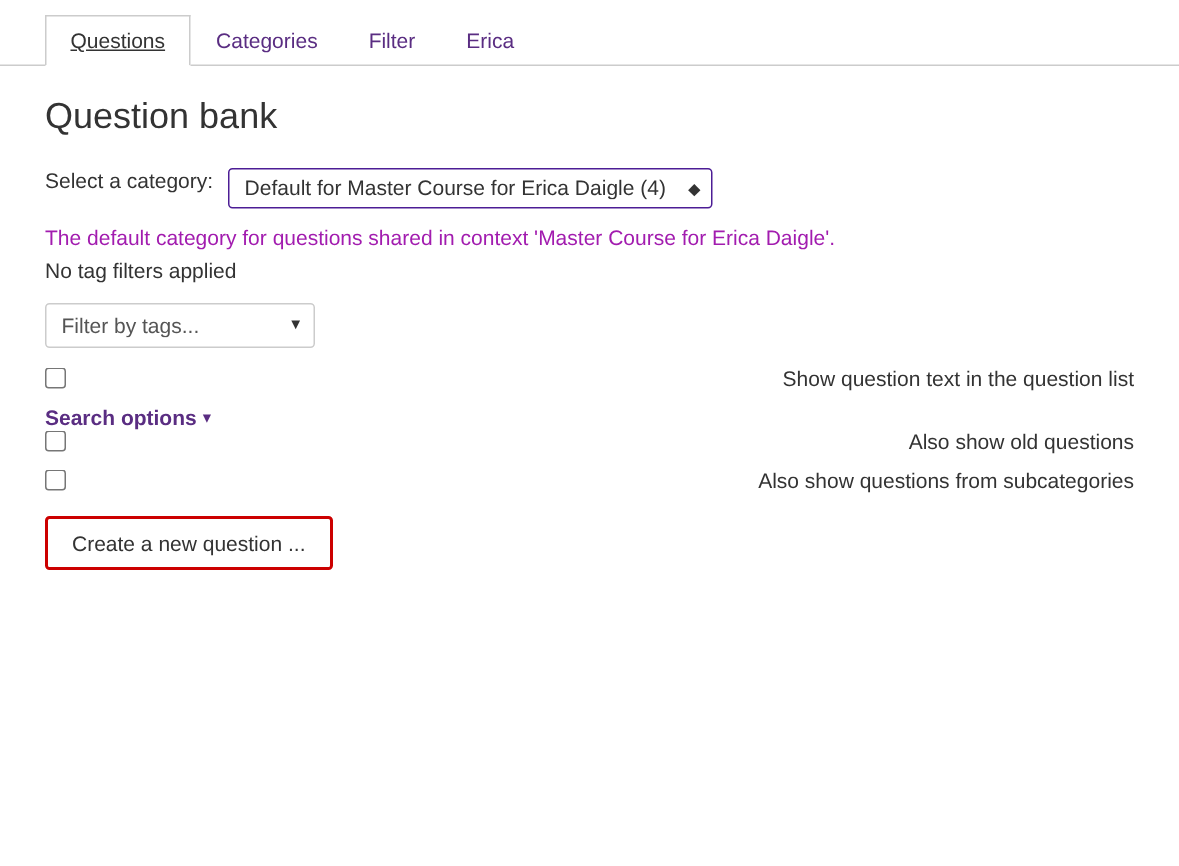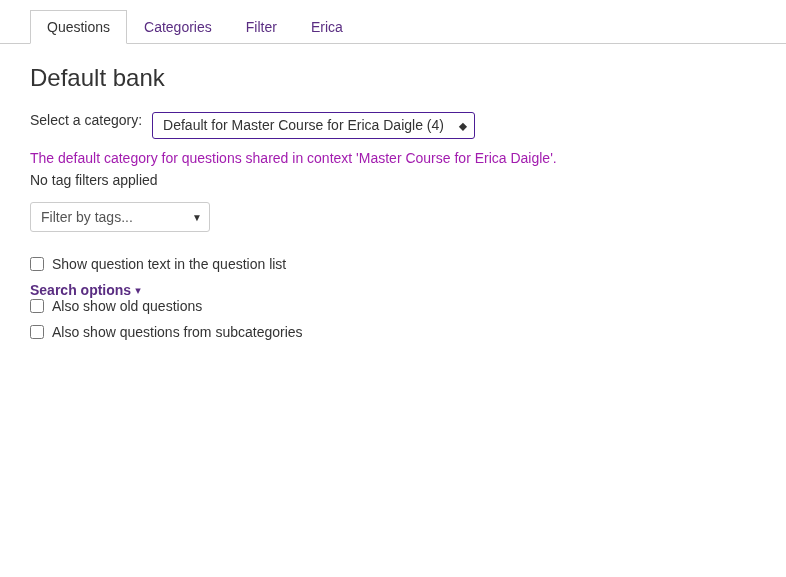--- a/index.html
+++ b/index.html
@@ -39,20 +39,21 @@
       border-bottom: none;
       margin-bottom: -1px;
       background: transparent;
     }
 
     .tab.active {
       color: #333;
       background: #fff;
       border: 1px solid #ccc;
       border-bottom: 1px solid #fff;
+      text-decoration: underline;
     }
 
     
     .main-content {
       padding: 20px 30px;
     }
 
     .page-title {
       font-size: 24px;
       font-weight: normal;
@@ -111,21 +112,21 @@
 
     .no-filters-text {
       font-size: 14px;
       color: #333;
       margin-bottom: 14px;
     }
 
     .filter-tags-wrapper {
       display: inline-block;
       position: relative;
-      margin-bottom: 24px;
+      margin-bottom: 12px;
     }
 
     .filter-tags-select {
       padding: 6px 30px 6px 10px;
       font-size: 14px;
       border: 1px solid #ccc;
       border-radius: 3px;
       appearance: none;
       background: #fff;
       color: #555;
@@ -141,20 +142,21 @@
       transform: translateY(-50%);
       pointer-events: none;
       color: #333;
       font-size: 10px;
     }
 
     .checkbox-row {
       display: flex;
       align-items: center;
       margin-bottom: 10px;
+      justify-content: space-between;
     }
 
     .checkbox-row input[type="checkbox"] {
       margin-right: 8px;
       cursor: pointer;
       width: 14px;
       height: 14px;
     }
 
     .checkbox-label {
@@ -199,21 +201,21 @@
 
   <div class="tabs">
     <a class="tab active">Questions</a>
     <a class="tab">Categories</a>
     <a class="tab">Filter</a>
     <a class="tab">Erica</a>
   </div>
 
   <div class="main-content">
 
-    <h1 class="page-title">Default bank</h1>
+    <h1 class="page-title">Question bank</h1>
 
     
     <div class="form-row">
       <span class="form-label">Select a category:</span>
       <div class="select-wrapper">
         <select class="category-select">
           <option>Default for Master Course for Erica Daigle (4)</option>
         </select>
       </div>
     </div>
@@ -249,15 +251,16 @@
       <label class="checkbox-label" for="chk-old">Also show old questions</label>
     </div>
 
     
     <div class="checkbox-row">
       <input type="checkbox" id="chk-subcategories" style="">
       <label class="checkbox-label" for="chk-subcategories">Also show questions from subcategories</label>
     </div>
 
     
+    <button class="create-btn">Create a new question ...</button>
 
   </div>
 </div>
 
 </body></html>

